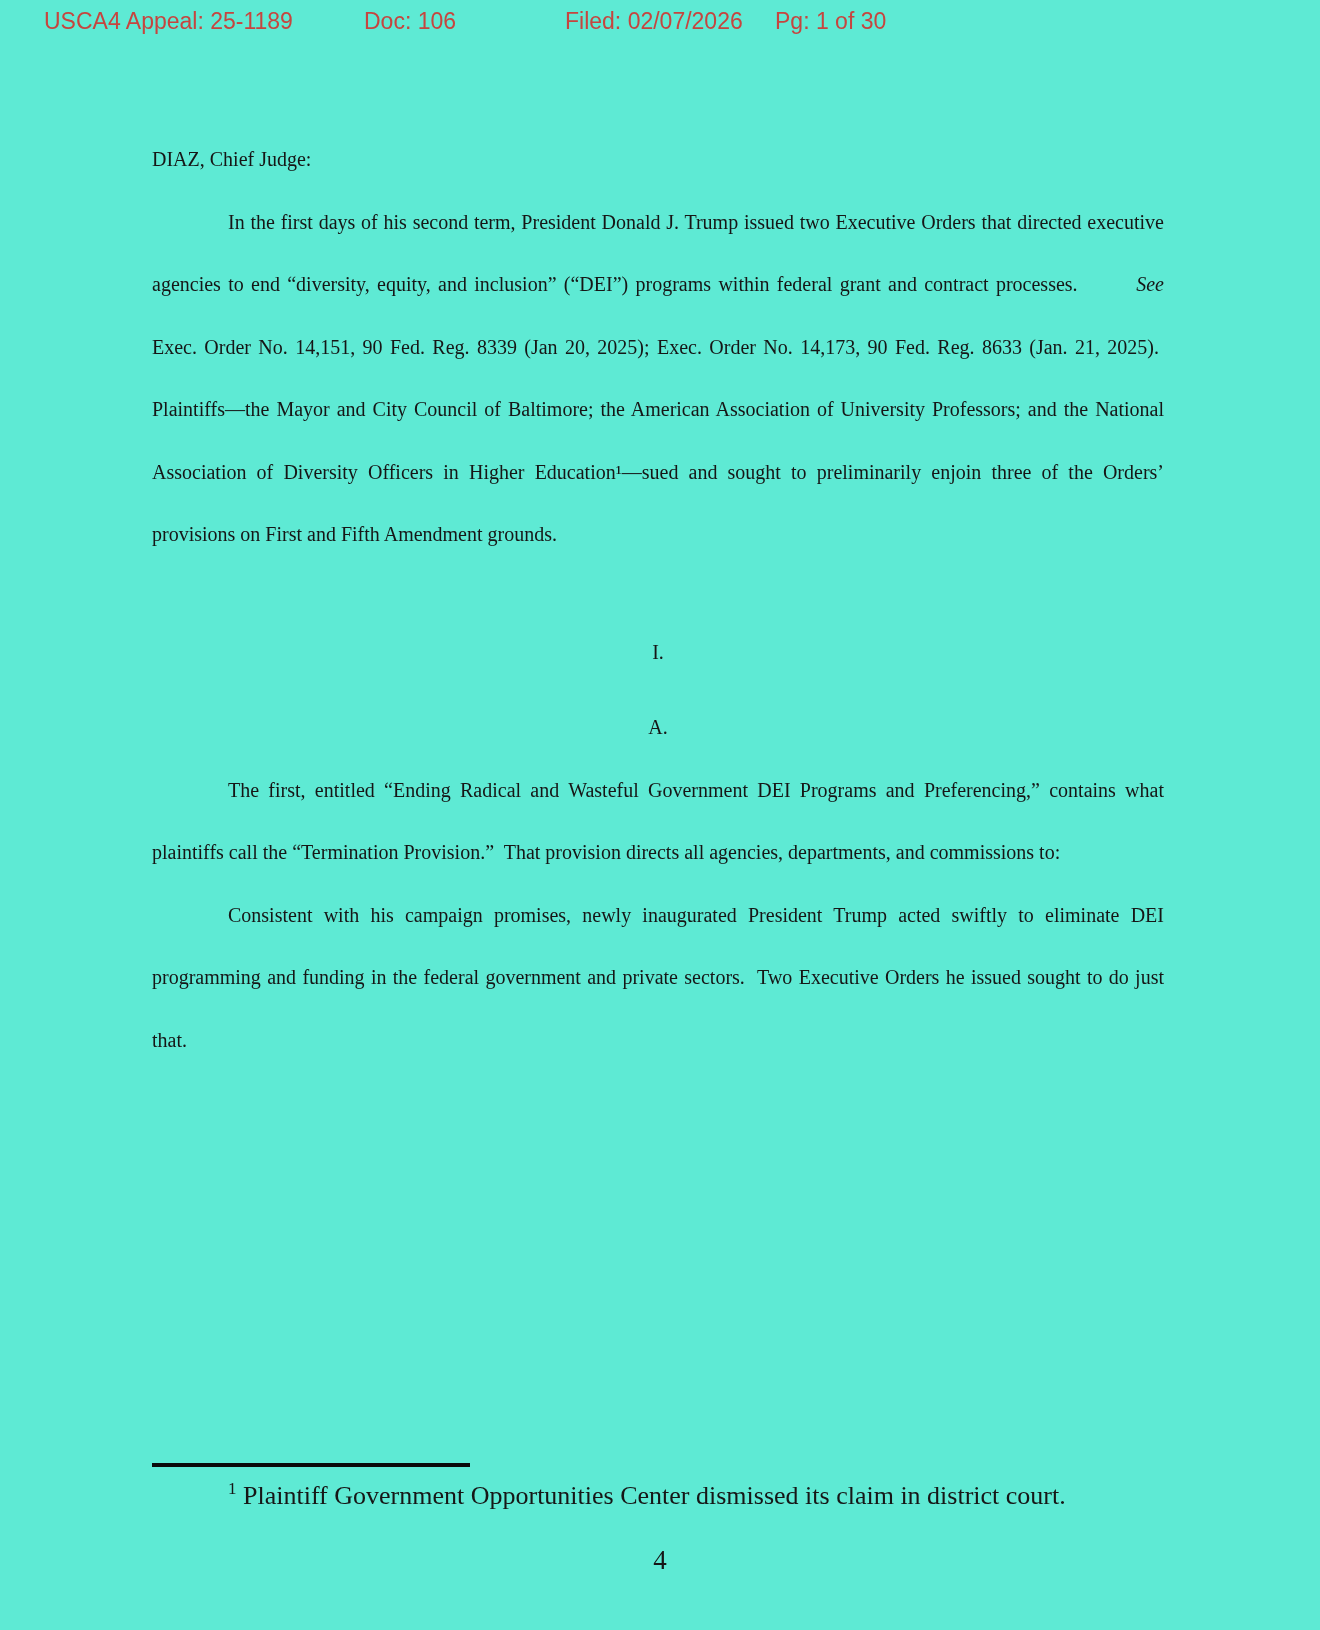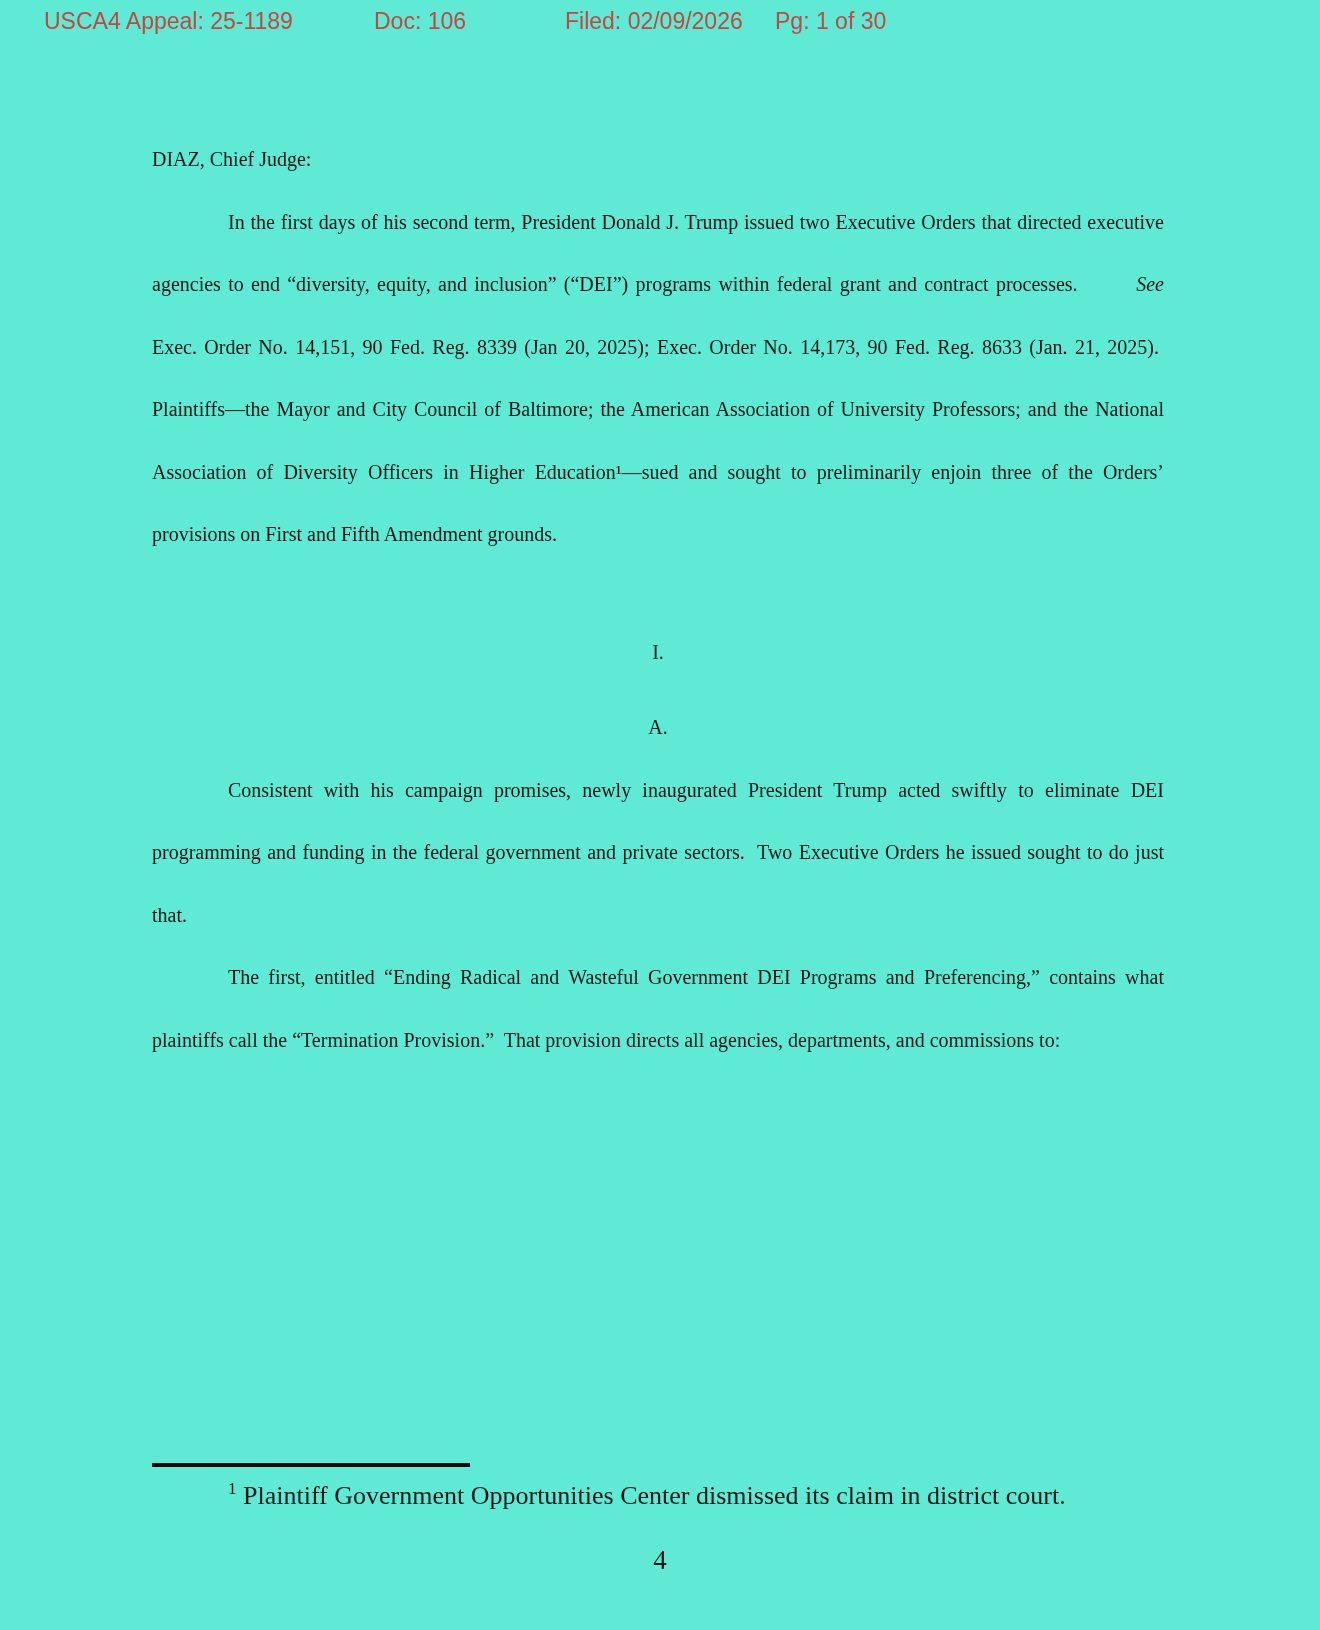--- a/index.html
+++ b/index.html
@@ -23,21 +23,21 @@
     left: 0;
     width: 100%;
     height: 40px;
     font-family: "Liberation Sans", sans-serif;
     font-size: 23px;
     color: #C6453F;
     white-space: nowrap;
   }
   .court-header span { position: absolute; top: 0; }
   .hdr-appeal { left: 44px; }
-  .hdr-doc    { left: 374px; }
+  .hdr-doc    { left: 364px; }
   .hdr-filed  { left: 565px; }
   .hdr-pg     { left: 775px; }
 
   
   .opinion {
     position: absolute;
     left: 152px;
     top: 128px;
     width: 1012px;
     font-size: 20px;
@@ -91,31 +91,31 @@
   }
 </style>
 </head>
 <body>
 
 <div class="page">
 
   <div class="court-header">
     <span class="hdr-appeal">USCA4 Appeal: 25-1189</span>
     <span class="hdr-doc">Doc: 106</span>
-    <span class="hdr-filed">Filed: 02/09/2026</span>
+    <span class="hdr-filed">Filed: 02/07/2026</span>
     <span class="hdr-pg">Pg: 1 of 30</span>
   </div>
 
   <div class="opinion">
     <p class="judge-line">DIAZ, Chief Judge:</p>
     <p class="indented"><span>In the first days of his second term, President Donald J. Trump issued two Executive Orders that directed executive agencies to end “diversity, equity, and inclusion” (“DEI”) programs within federal grant and contract processes.&nbsp; </span><span class="ital">See</span><span> Exec. Order No. 14,151, 90 Fed. Reg. 8339 (Jan 20, 2025); Exec. Order No. 14,173, 90 Fed. Reg. 8633 (Jan. 21, 2025).&nbsp; Plaintiffs—the Mayor and City Council of Baltimore; the American Association of University Professors; and the National Association of Diversity Officers in Higher Education¹—sued and sought to preliminarily enjoin three of the Orders’ provisions on First and Fifth Amendment grounds.</span></p>
     <p class="section-heading level-1">I.</p>
     <p class="section-heading level-2">A.</p>
+    <p class="indented">The first, entitled “Ending Radical and Wasteful Government DEI Programs and Preferencing,” contains what plaintiffs call the “Termination Provision.”&nbsp; That provision directs all agencies, departments, and commissions to:</p>
     <p class="indented">Consistent with his campaign promises, newly inaugurated President Trump acted swiftly to eliminate DEI programming and funding in the federal government and private sectors.&nbsp; Two Executive Orders he issued sought to do just that.</p>
-    <p class="indented">The first, entitled “Ending Radical and Wasteful Government DEI Programs and Preferencing,” contains what plaintiffs call the “Termination Provision.”&nbsp; That provision directs all agencies, departments, and commissions to:</p>
   </div>
 
   <div class="footnote-rule"></div>
 
   <div class="footnote"><sup>1</sup><span> Plaintiff Government Opportunities Center dismissed its claim in district court.</span></div>
 
   <div class="page-number">4</div>
 
 </div>
 

